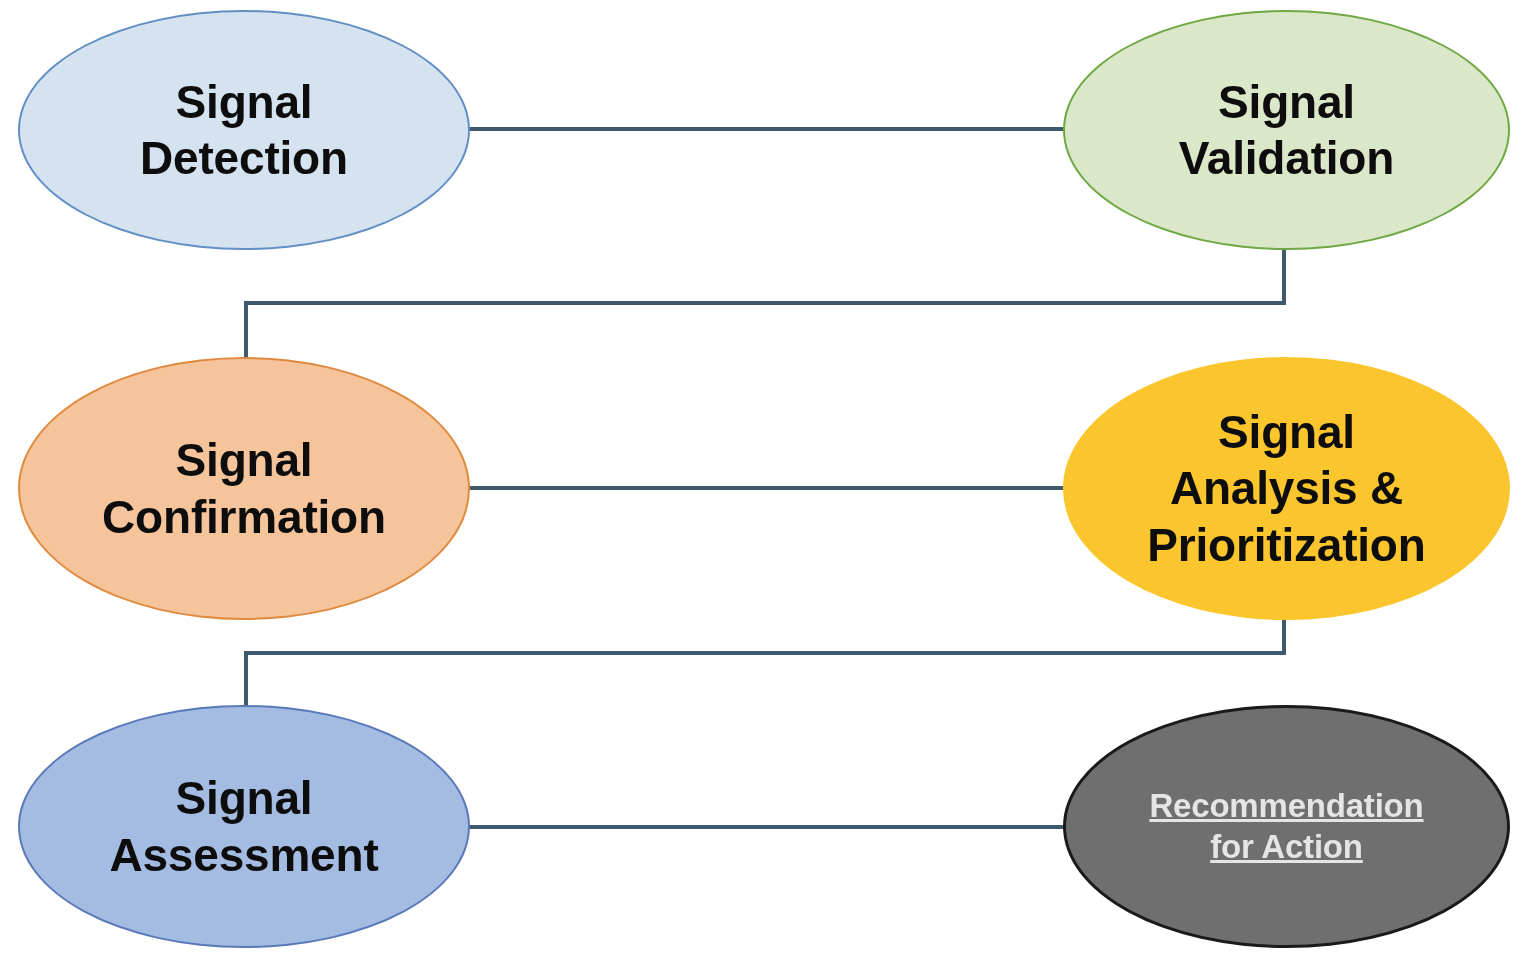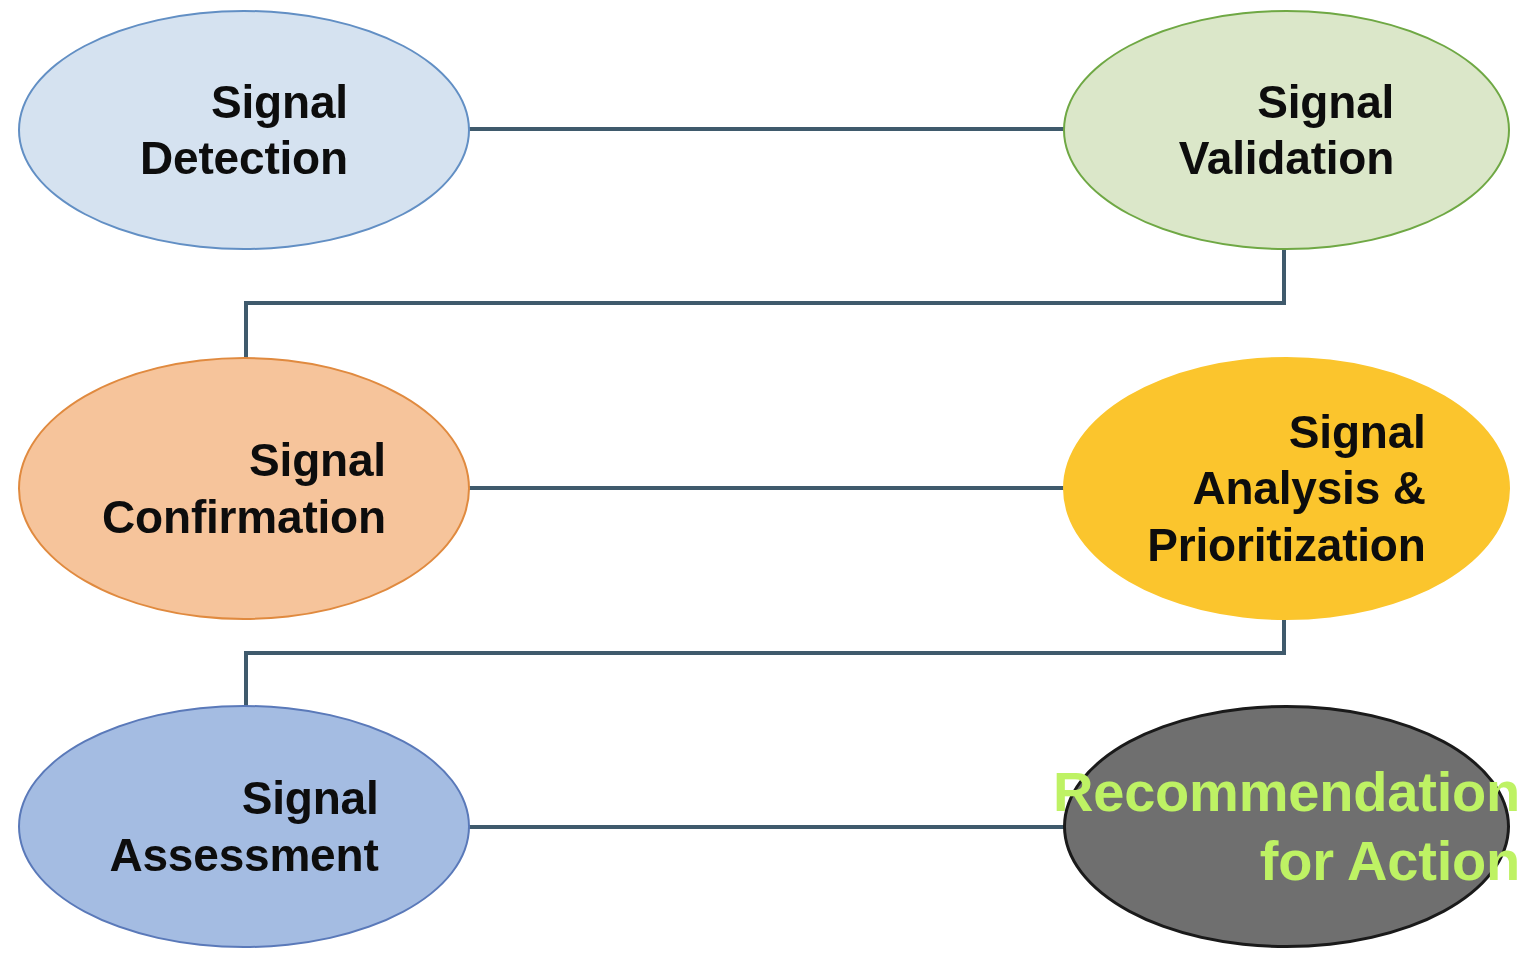--- a/index.html
+++ b/index.html
@@ -26,21 +26,21 @@
     z-index: 1;
   }
   .node {
     position: absolute;
     z-index: 2;
     display: flex;
     align-items: center;
     justify-content: center;
     box-sizing: border-box;
     border-radius: 50%;
-    text-align: right;
+    text-align: center;
   }
   .node-label {
     font-weight: bold;
     line-height: 1.22;
     letter-spacing: -0.2px;
     padding: 0 6px;
     white-space: pre-line;
   }
   
   .col-left  { left: 18px;   width: 452px; }
@@ -77,21 +77,21 @@
   #node-signal-assessment {
     background: #a4bce2;
     border: 2px solid #5a79b9;
   }
   #node-signal-assessment .node-label { color: #0d0d0d; font-size: 46px; }
 
   #node-recommendation-for-action {
     background: #6f6f6f;
     border: 3px solid #1a1a1a;
   }
-  #node-recommendation-for-action .node-label { color: #bef264; font-size: 56px; }
+  #node-recommendation-for-action .node-label { color: #e5e5e5; font-size: 33px; text-decoration: underline; }
 </style>
 </head>
 <body>
 
 <div id="diagram-canvas">
 
   <svg id="connector-layer" viewBox="0 0 1540 958" width="1540" height="958" xmlns="http://www.w3.org/2000/svg">
     <g fill="none" stroke="#3f5a6c" stroke-width="4" stroke-linecap="butt" stroke-linejoin="miter">
 
       <path d="M 468 129 L 1064 129"></path>

